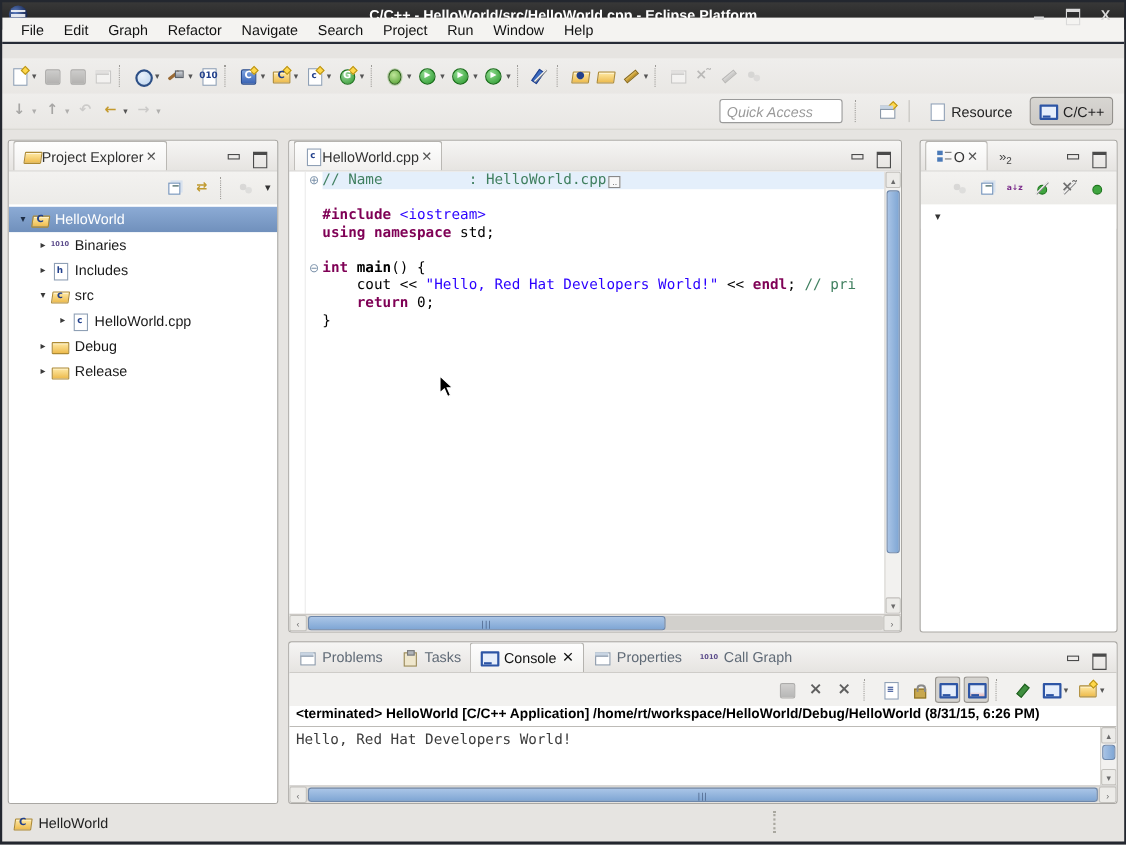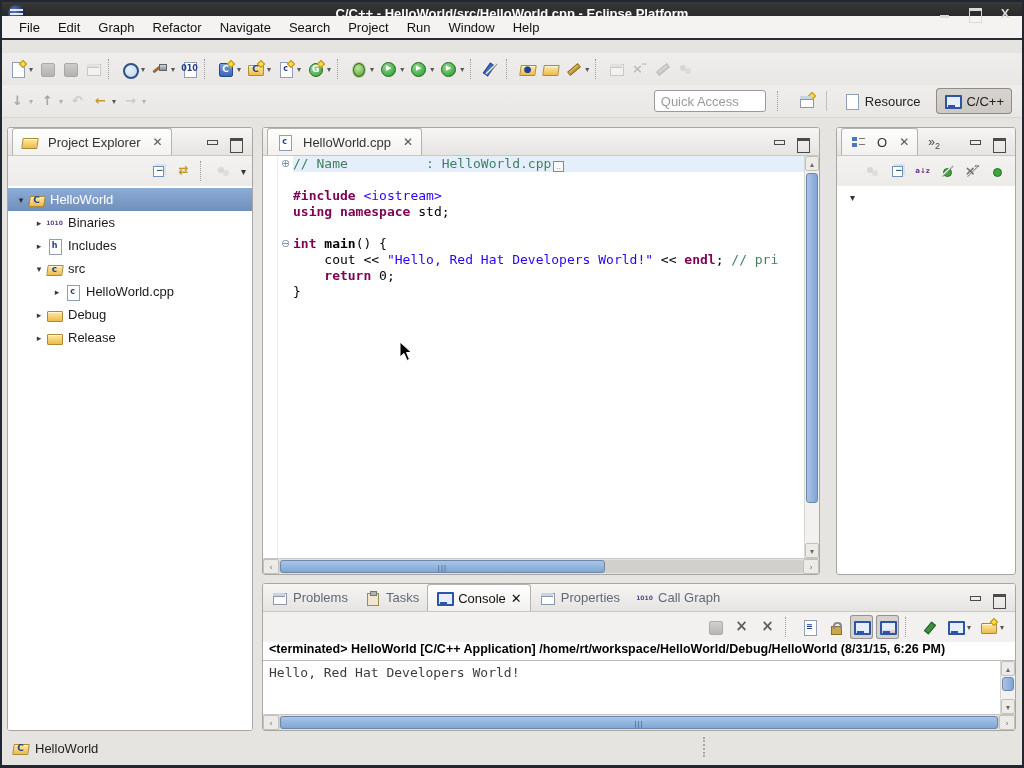--- a/index.html
+++ b/index.html
@@ -77,29 +77,29 @@
   .b-table::before { left:2px; top:3px; width:12px; height:10px; background:#fff; border:1px solid #8a98a8; }
   .b-table::after { content:""; left:2px; top:3px; width:12px; height:3px; background:#c8d4e2; border-bottom:1px solid #8a98a8; position:absolute; }
   .b-binary::after { content:"1010"; font-size:6px; color:#5a4a8a; letter-spacing:0; }
   .b-arrow::after { font-size:13px; line-height:15px; }
   .t-gold::after { color:#c49a2e; }
   .t-gray::after { color:#9a9a9a; }
   .star { position:absolute; right:0px; top:0px; width:6px; height:6px; background:#ffd84a; border:1px solid #b8921a; transform:rotate(45deg); }
   .slash { position:absolute; left:1px; top:7px; width:15px; height:2px; background:#8a8a8a; transform:rotate(-45deg); border-top:1px solid #fff; }
 
   
-  .qa-input { width:112px; height:22px; border:1px solid #9a9a9a; border-radius:3px; background:#fff; font-size:13px; padding:0 6px; color:#333; }
+  .qa-input { width:112px; height:22px; border:1px solid #9a9a9a; border-radius:3px; background:#fff; font-size:13px; padding:0 6px; color:#333;font-style:italic; }
   .qa-input::placeholder { color:#9a9a9a; }
   .persp-btn { display:flex; align-items:center; gap:5px; height:26px; padding:0 8px; font-size:13px; color:#222; border-radius:4px; }
   .persp-btn.active { background:linear-gradient(#d8d6d2,#ccc9c4); box-shadow:inset 0 0 0 1px #8e8c88; }
 
   
   .panel { position:absolute; background:#fff; border:1px solid #a9a7a3; border-radius:3px; overflow:hidden; display:flex; flex-direction:column; }
   .phead { height:28px; background:linear-gradient(#f6f5f4,#e6e4e1); border-bottom:1px solid #c9c7c3; display:flex; align-items:flex-end; flex:none; }
-  .ptab { height:27px; display:flex; align-items:center; gap:10px; padding:0 8px; font-size:13px; color:#333; }
+  .ptab { height:27px; display:flex; align-items:center; gap:0; padding:0 8px; font-size:13px; color:#333; }
   .ptab.sel { background:linear-gradient(#fefefe,#f2f1ef); border:1px solid #b5b3af; border-bottom:0; border-radius:3px 3px 0 0; margin-left:4px; }
   .ptab .x { color:#555; font-size:12px; font-weight:bold; margin-left:2px; }
   .pbtns { margin-left:auto; display:flex; align-items:center; gap:12px; padding:0 10px 6px 0; }
   .pbtn { width:12px; height:11px; position:relative; }
   .pbtn-min::after { content:""; position:absolute; left:1px; top:2px; width:9px; height:3px; border:1px solid #4a4a4a; }
   .pbtn-max::after { content:""; position:absolute; left:0; top:0; width:11px; height:11px; border:1px solid #4a4a4a; border-top-width:3px; }
   .view-toolbar { height:30px; background:linear-gradient(#f3f2f0,#ecebe8); display:flex; align-items:center; justify-content:flex-end; padding-right:6px; gap:2px; flex:none; }
   .overflow-ind { font-size:12px; color:#444; margin-left:10px; padding-bottom:4px; }
   .overflow-ind sub { font-size:9px; }
 

